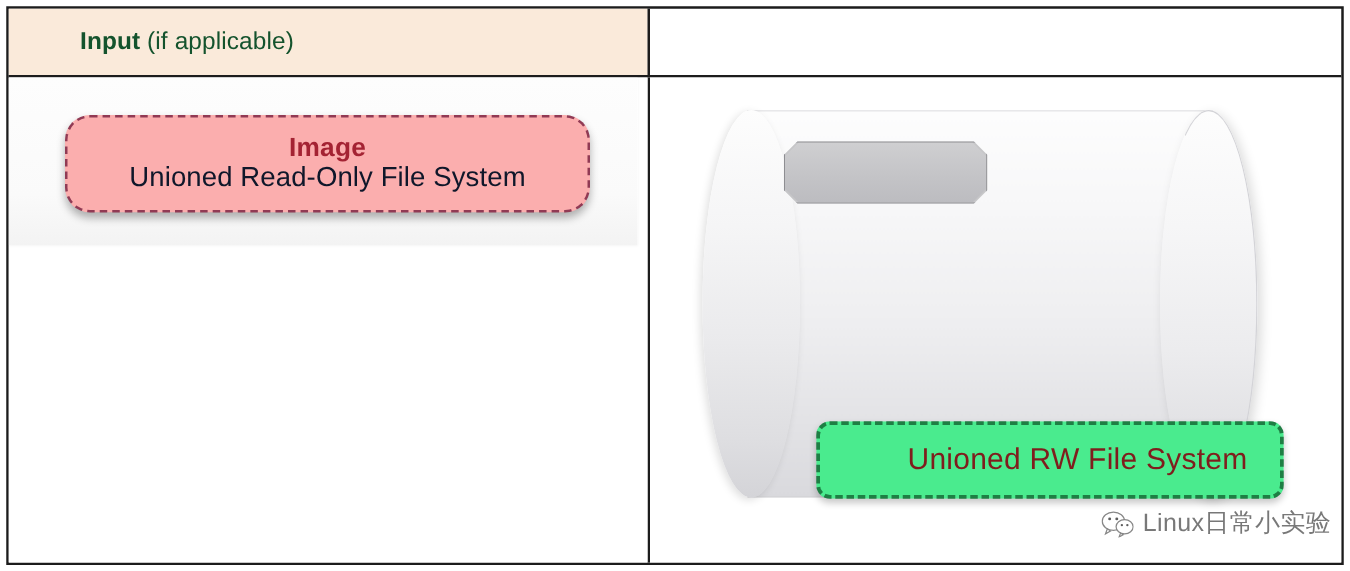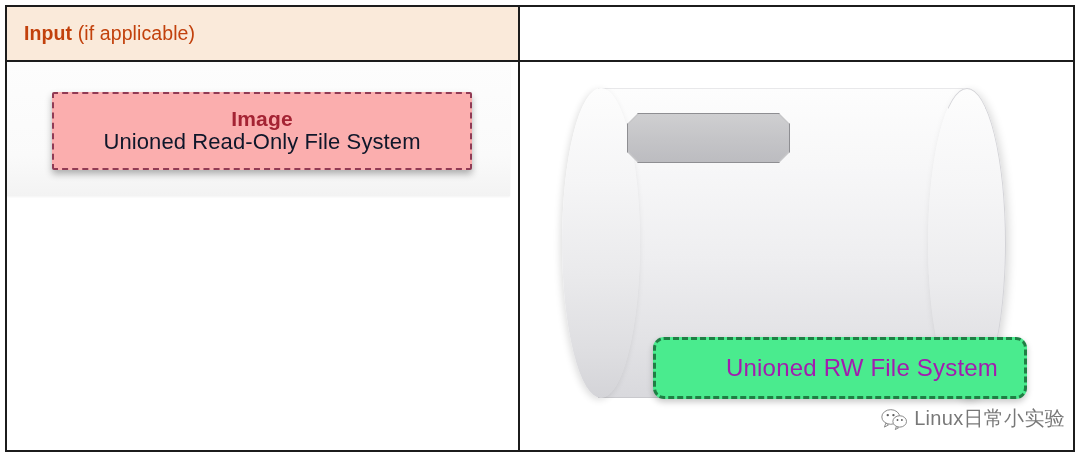--- a/index.html
+++ b/index.html
@@ -45,23 +45,24 @@
   .hdr-cell {
     background: #faeada;
     display: flex;
     align-items: center;
     padding-left: 17px;
     box-sizing: border-box;
     overflow: hidden;
   }
   .hdr-text {
     font-size: 19.5px;
-    color: #c2410c;
+    color: #14532d;
     white-space: nowrap;
     letter-spacing: 0.1px;
+    margin-left: 40px;
   }
   .hdr-text .strong {
     font-weight: bold;
   }
   .hdr-text .light {
     font-weight: normal;
   }
 
   .v-divider {
     background: #1c1c1c;
@@ -89,21 +90,21 @@
   }
 
   .image-box {
     position: absolute;
     left: 45px;
     top: 30px;
     width: 420px;
     height: 78px;
     background: #fbaeae;
     border: 2.5px dashed #913a54;
-    border-radius: 2px;
+    border-radius: 20px;
     box-sizing: border-box;
     box-shadow: 0 4px 7px rgba(0,0,0,0.30);
     display: flex;
     flex-direction: column;
     align-items: center;
     justify-content: center;
     line-height: 1.12;
   }
   .image-box-title {
     font-size: 21px;
@@ -214,21 +215,21 @@
     border: 3px dashed #1e7f44;
     border-radius: 11px;
     box-sizing: border-box;
     display: flex;
     align-items: center;
     justify-content: center;
     box-shadow: 0 3px 6px rgba(0,0,0,0.22);
   }
   .rw-box-text {
     font-size: 24px;
-    color: #a21caf;
+    color: #7f1d1d;
     white-space: nowrap;
     letter-spacing: 0.2px;
     margin-left: 44px;
   }
 
   
   .watermark {
     position: absolute;
     right: 8px;
     bottom: 18px;

